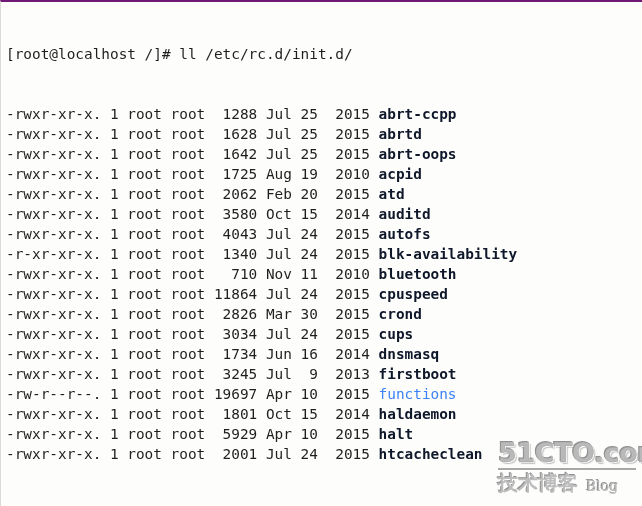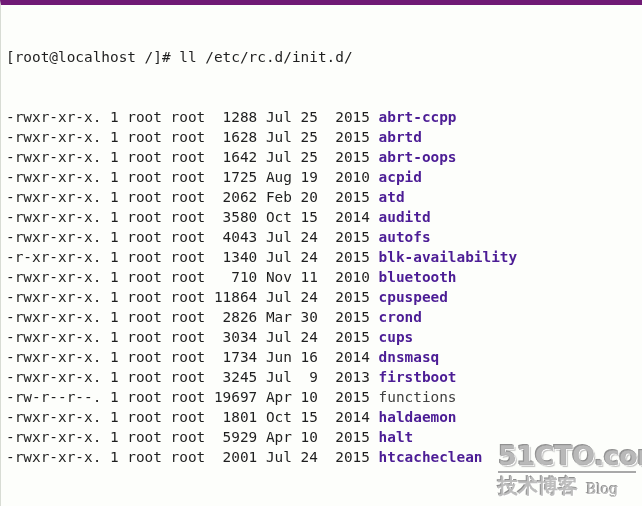--- a/index.html
+++ b/index.html
@@ -12,46 +12,46 @@
     font-family: "DejaVu Sans Mono", "Liberation Mono", monospace;
   }
   #terminal {
     position: relative;
     width: 642px;
     height: 506px;
     background: #fdfefb;
     overflow: hidden;
     box-sizing: border-box;
     border-left: 1px solid #d8dcd4;
-    border-top: 5px solid #701a75;
+    border-top: 2px solid #701a75;
   }
   #screen {
     position: absolute;
     left: 5px;
     top: 2px;
     right: 0;
     font-size: 14.4px;
     line-height: 20px;
     letter-spacing: 0px;
     white-space: pre;
     color: #1c1c1c;
   }
   .line {
     height: 20px;
     white-space: pre;
     font-size: 14.4px;
     line-height: 20px;
   }
   .plain { color: #1f1f1f; }
   .exec {
-    color: #4c1d95;
+    color: #0f172a;
     font-weight: bold;
   }
   .fname-plain {
-    color: #404040;
+    color: #3b82f6;
     font-weight: normal;
   }
   
   #watermark {
     position: absolute;
     left: 497px;
     top: 437px;
     width: 140px;
     height: 58px;
     pointer-events: none;

